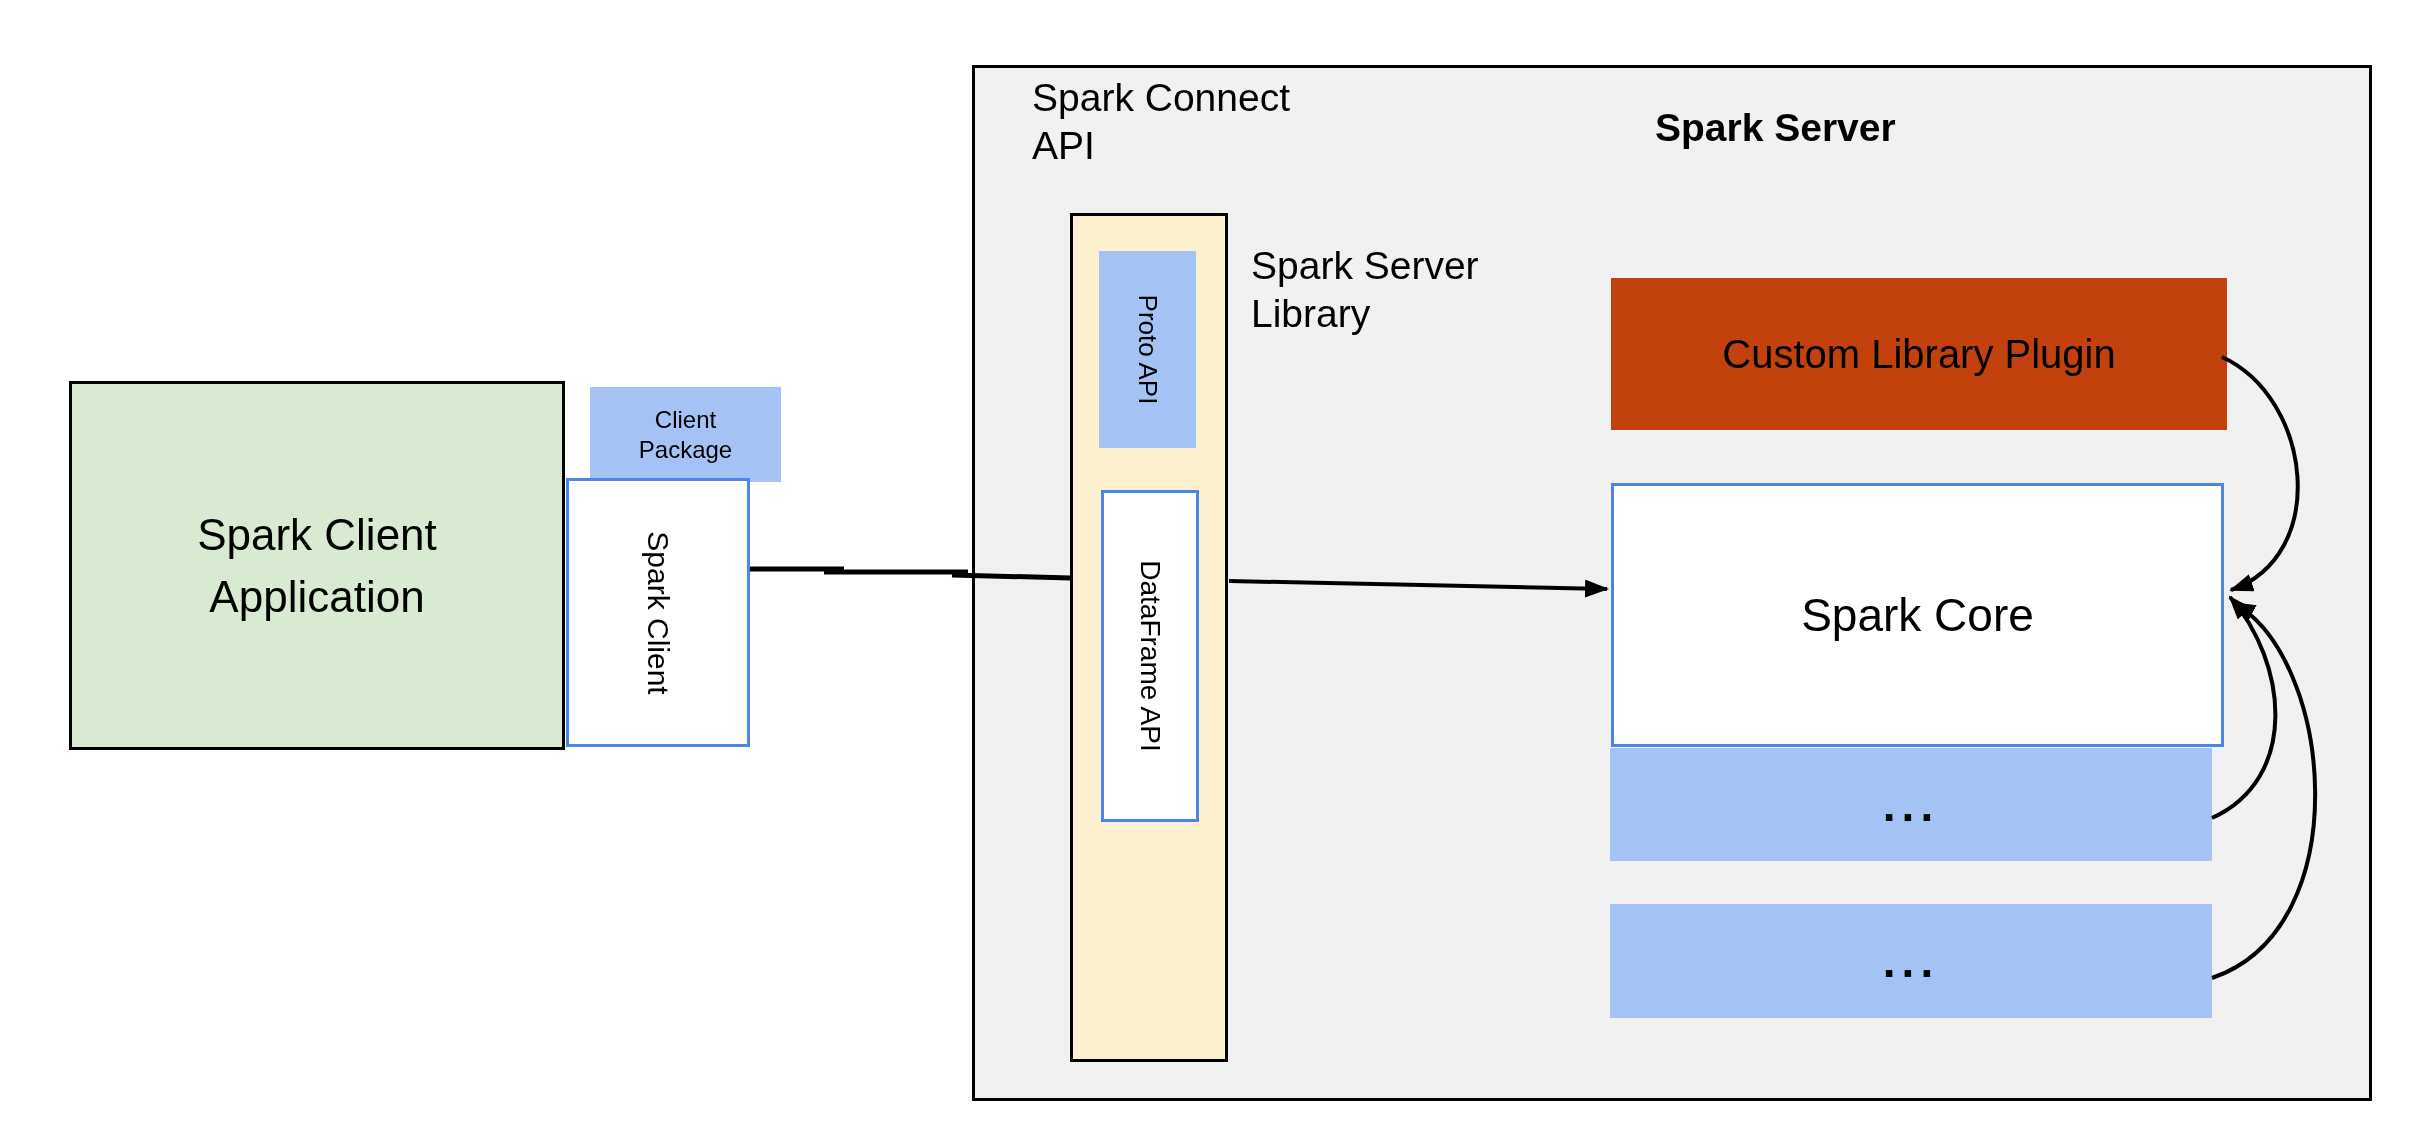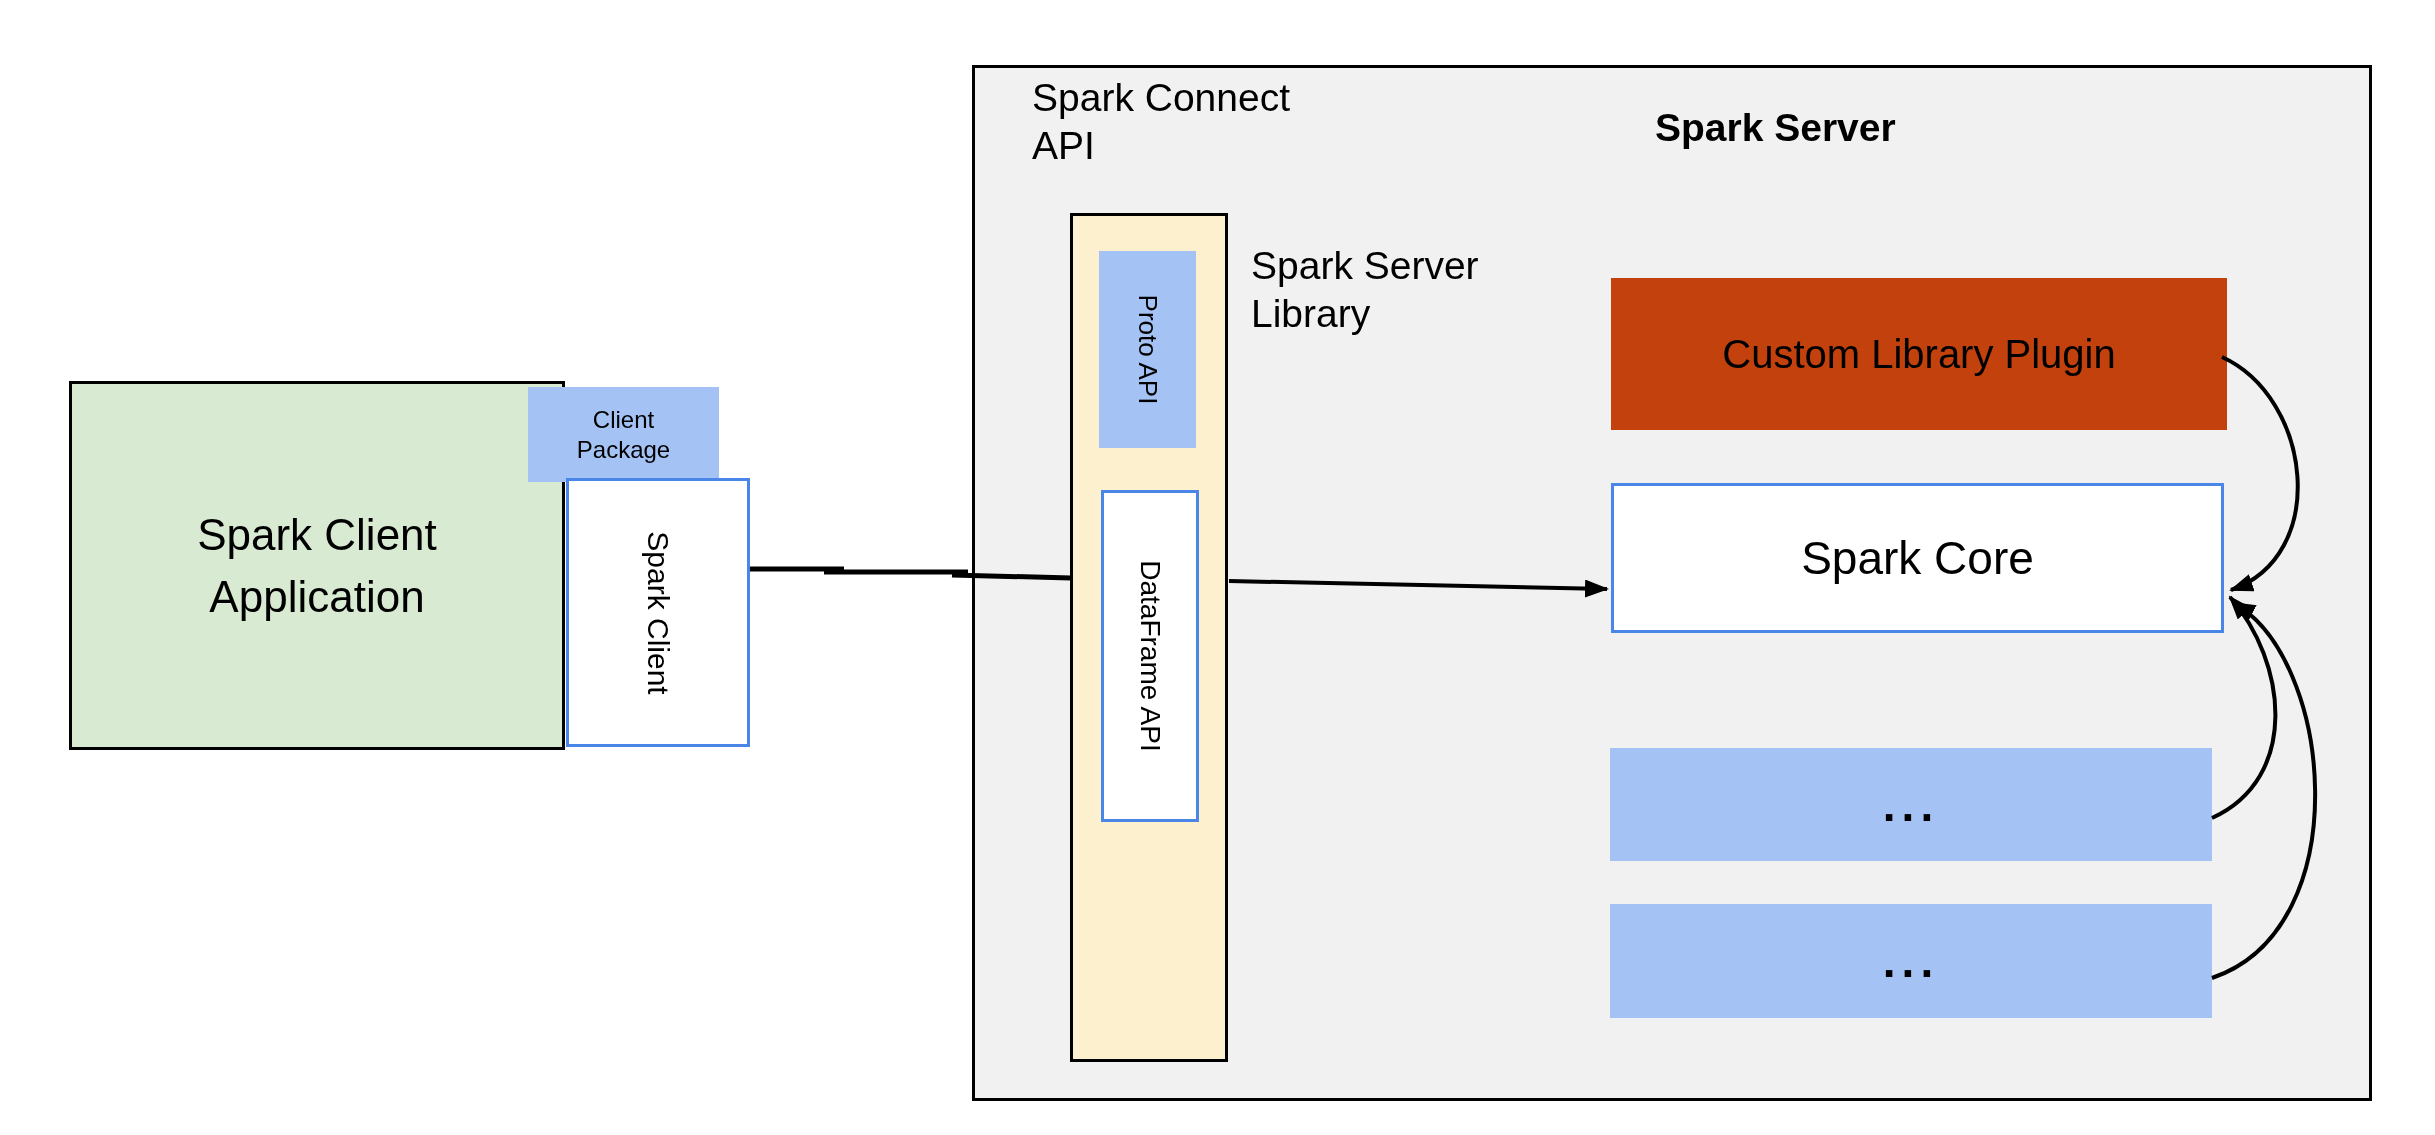--- a/index.html
+++ b/index.html
@@ -22,29 +22,29 @@
   
   .cream-box{left:1070px;top:213px;width:158px;height:849px;background:#fdf0ce;border:3px solid #000;}
   .proto-box{left:1099px;top:251px;width:97px;height:197px;background:#a4c2f4;}
   .df-box{left:1101px;top:490px;width:98px;height:332px;background:#fff;border:3px solid #4a86e8;}
   .vtext{transform:rotate(90deg);white-space:nowrap;}
   .proto-box .vtext{font-size:26px;}
   .df-box .vtext{font-size:28px;}
 
   
   .plugin-box{left:1611px;top:278px;width:616px;height:152px;background:#c2410c;font-size:40px;}
-  .core-box{left:1611px;top:483px;width:613px;height:150px;background:#fff;border:3px solid #4a86e8;font-size:46px;}
+  .core-box{left:1611px;top:483px;width:613px;height:264px;background:#fff;border:3px solid #4a86e8;font-size:46px;}
   .dots-box{width:602px;background:#a4c2f4;font-size:46px;font-weight:bold;letter-spacing:6px;}
   .dots1{left:1610px;top:748px;height:113px;}
   .dots2{left:1610px;top:904px;height:114px;}
 
   
   .green-box{left:69px;top:381px;width:496px;height:369px;background:#d9ead3;border:3px solid #000;font-size:44px;line-height:62px;}
   .green-box .wrap{width:330px;}
-  .pkg-box{left:528px;top:387px;width:191px;height:95px;background:#a4c2f4;font-size:24px;line-height:30px;}
+  .pkg-box{left:590px;top:387px;width:191px;height:95px;background:#a4c2f4;font-size:24px;line-height:30px;}
   .pkg-box .wrap{width:130px;}
   .client-box{left:566px;top:478px;width:184px;height:269px;background:#fff;border:3px solid #4a86e8;}
   .client-box .vtext{font-size:30px;}
 
   svg.connectors{left:0;top:0;pointer-events:none;}
 </style>
 </head>
 <body>
 
 <div class="abs server-box"></div>

